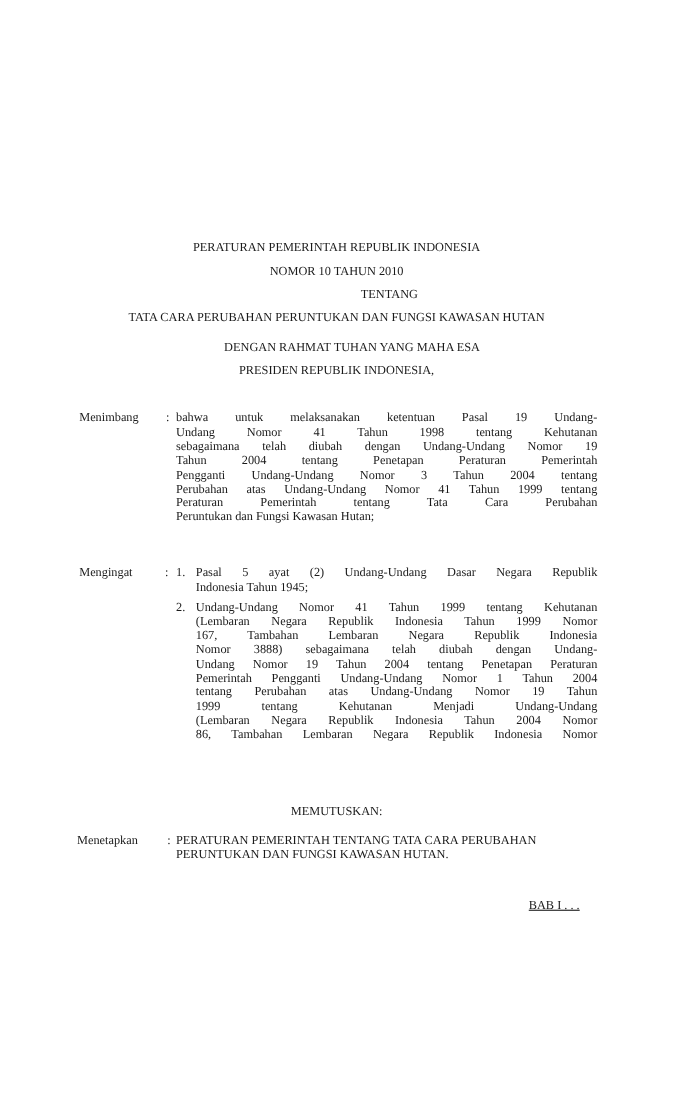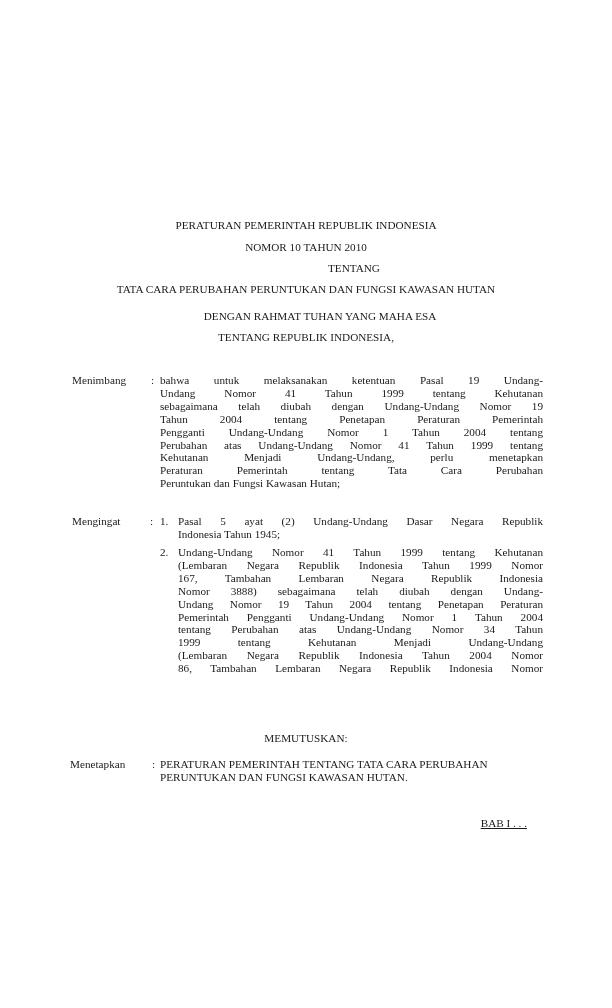--- a/index.html
+++ b/index.html
@@ -29,33 +29,32 @@
 </head>
 <body>
 
 <div class="page">
 
   <div class="center" style="top:219px;">PERATURAN PEMERINTAH REPUBLIK INDONESIA</div>
   <div class="center" style="top:241px;">NOMOR 10 TAHUN 2010</div>
   <div class="center" style="top:262px;padding-left:48px;">TENTANG</div>
   <div class="center" style="top:283px;">TATA CARA PERUBAHAN PERUNTUKAN DAN FUNGSI KAWASAN HUTAN</div>
   <div class="center" style="top:310px;padding-left:14px;">DENGAN RAHMAT TUHAN YANG MAHA ESA</div>
-  <div class="center" style="top:331px;">TENTANG REPUBLIK INDONESIA,</div>
+  <div class="center" style="top:331px;">PRESIDEN REPUBLIK INDONESIA,</div>
 
   <div class="row" style="top:374px;">
     <span class="label">Menimbang</span>
     <span class="colon" style="left:151px;">:</span>
     <div class="body-text">
       <span class="ln">bahwa untuk melaksanakan ketentuan Pasal 19 Undang-</span>
-      <span class="ln">Undang Nomor 41 Tahun 1999 tentang Kehutanan</span>
+      <span class="ln">Undang Nomor 41 Tahun 1998 tentang Kehutanan</span>
       <span class="ln">sebagaimana telah diubah dengan Undang-Undang Nomor 19</span>
       <span class="ln">Tahun 2004 tentang Penetapan Peraturan Pemerintah</span>
-      <span class="ln">Pengganti Undang-Undang Nomor 1 Tahun 2004 tentang</span>
+      <span class="ln">Pengganti Undang-Undang Nomor 3 Tahun 2004 tentang</span>
       <span class="ln">Perubahan atas Undang-Undang Nomor 41 Tahun 1999 tentang</span>
-      <span class="ln">Kehutanan Menjadi Undang-Undang, perlu menetapkan</span>
       <span class="ln">Peraturan Pemerintah tentang Tata Cara Perubahan</span>
       <span class="ln last">Peruntukan dan Fungsi Kawasan Hutan;</span>
     </div>
   </div>
 
   <div class="row" style="top:515px;">
     <span class="label">Mengingat</span>
     <span class="colon" style="left:150px;">:</span>
 
     <div class="list-item" style="top:0px;">
@@ -68,21 +67,21 @@
 
     <div class="list-item" style="top:31px;">
       <span class="list-num">2.</span>
       <div class="list-text">
         <span class="ln">Undang-Undang Nomor 41 Tahun 1999 tentang Kehutanan</span>
         <span class="ln">(Lembaran Negara Republik Indonesia Tahun 1999 Nomor</span>
         <span class="ln">167, Tambahan Lembaran Negara Republik Indonesia</span>
         <span class="ln">Nomor 3888) sebagaimana telah diubah dengan Undang-</span>
         <span class="ln">Undang Nomor 19 Tahun 2004 tentang Penetapan Peraturan</span>
         <span class="ln">Pemerintah Pengganti Undang-Undang Nomor 1 Tahun 2004</span>
-        <span class="ln">tentang Perubahan atas Undang-Undang Nomor  34 Tahun</span>
+        <span class="ln">tentang Perubahan atas Undang-Undang Nomor  19 Tahun</span>
         <span class="ln">1999 tentang Kehutanan Menjadi Undang-Undang</span>
         <span class="ln">(Lembaran Negara Republik Indonesia Tahun 2004 Nomor</span>
         <span class="ln">86, Tambahan Lembaran Negara Republik Indonesia Nomor</span>
       </div>
     </div>
   </div>
 
   <div class="center" style="top:732px;">MEMUTUSKAN:</div>
 
   <div class="row" style="top:758px;">

